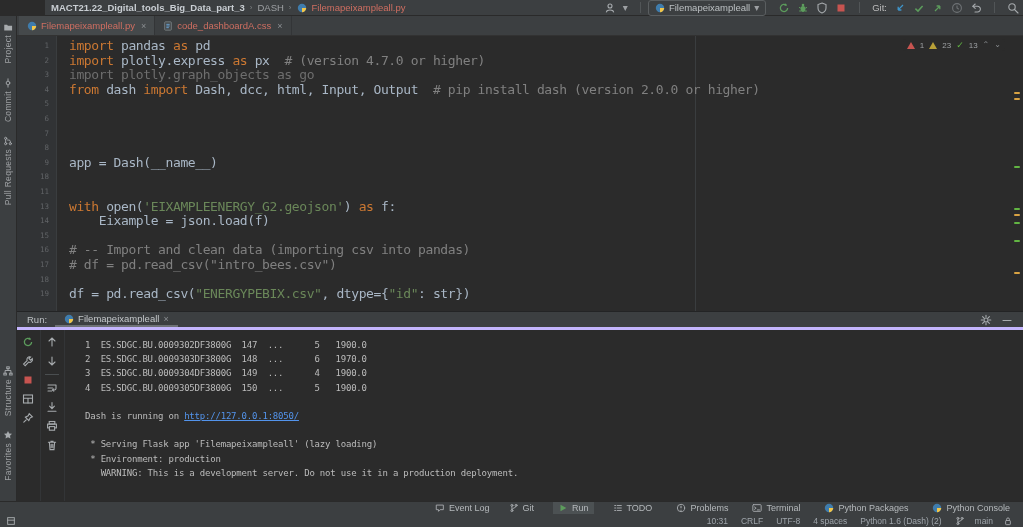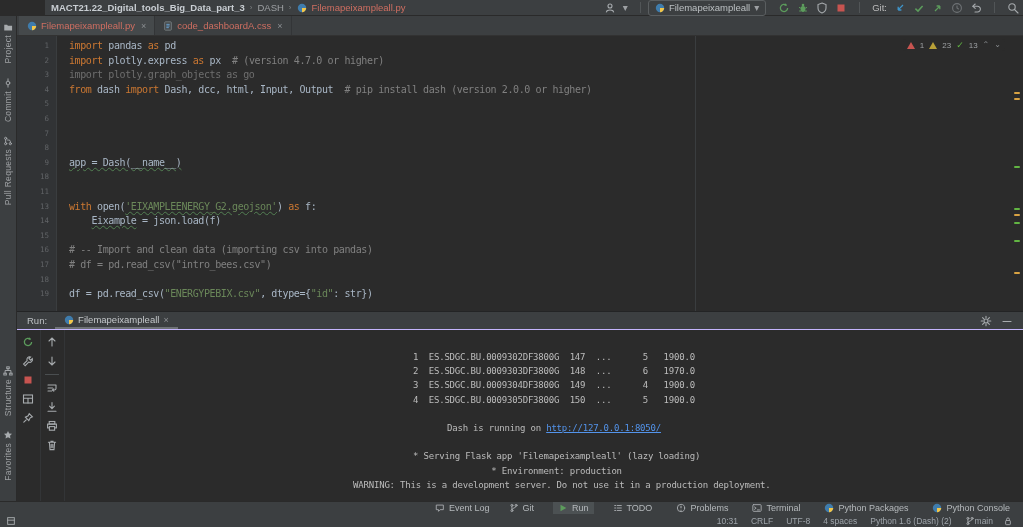--- a/index.html
+++ b/index.html
@@ -38,64 +38,64 @@
   .etab.active { background:#45494b; border-bottom:2px solid #74787; }
   .etab .close { color:#8a8e91; font-size:9px; margin-left:2px; }
 
   
   #editor { position:relative; height:275px; background:#2b2b2b; overflow:hidden; }
   #gutter-bg { position:absolute; left:0; top:0; bottom:0; width:40px; background:#313335; border-right:1px solid #3a3d3f; }
   #margin-guide { position:absolute; left:678px; top:0; bottom:0; width:1px; background:#3a3d3f; }
   #code-rows { position:absolute; left:0; top:3px; right:14px; }
   .cl { display:flex; height:14.6px; line-height:14.6px; white-space:pre; }
   .cl .ln { width:40px; flex:0 0 40px; text-align:right; padding-right:8px; color:#606366; font-size:7.5px; font-family:"DejaVu Sans Mono",monospace; }
-  .cl .ct { font-family:"DejaVu Sans Mono",monospace; font-size:10px; letter-spacing:-0.4px; padding-left:12px; }
+  .cl .ct { font-family:"DejaVu Sans Mono",monospace; font-size:13px; letter-spacing:-0.4px; padding-left:12px; }
   .tk-k { color:#cc7832; } .tk-d { color:#a9b7c6; } .tk-c { color:#808080; } .tk-s { color:#6a8759; } .tk-g { color:#6e6e6e; }
-  .sq { text-decoration:underline; text-decoration-style:wavy; text-decoration-color:#538053; text-decoration-thickness:1px;text-align:right; }
+  .sq { text-decoration-style:wavy; text-decoration-color:#538053; text-decoration-thickness:1px;text-align:right; }
   #inspections { position:absolute; top:3px; right:18px; display:flex; align-items:center; gap:5px; font-size:8px; color:#9da0a3; background:rgba(43,43,43,.85); padding:1px 4px; border-radius:3px; }
   .tri { width:0; height:0; border-left:4px solid transparent; border-right:4px solid transparent; border-bottom:7px solid #c75450; display:inline-block; }
   .tri.warn { border-bottom-color:#b8a038; }
   .ok-mark { color:#62b543; font-size:9px; }
   .chev { color:#8a8e91; font-size:8px; line-height:8px; }
   #stripe { position:absolute; right:0; top:0; bottom:0; width:12px; }
   .mark { position:absolute; right:3px; width:6px; height:2px; border-radius:1px; }
 
   
   #context-strip { height:14px; background:#3d4042; border-top:1px solid #323436; font-family:"DejaVu Sans Mono",monospace; font-size:8.5px; color:#bbbfc2; line-height:13px; padding-left:46px; }
 
   
   #runpanel { flex:1; display:flex; flex-direction:column; background:#2b2b2b; border-top:1px solid #232425; }
-  #run-header { height:18px; background:#3c3f41; border-bottom:1px solid #c4b5fd; display:flex; align-items:stretch; font-size:9.5px; }
+  #run-header { height:18px; background:#3c3f41; border-bottom:3px solid #c4b5fd; display:flex; align-items:stretch; font-size:9.5px; }
   #run-header .rlabel { display:flex; align-items:center; padding:0 8px 0 10px; color:#bcc0c3; }
   .rtab { display:flex; align-items:center; gap:4px; padding:0 9px; color:#c3c7ca; border-bottom:2px solid #6e7275; cursor:pointer; }
   .rtab .close { color:#8a8e91; font-size:9px; }
   #run-header .spacer { flex:1; }
   #run-header .hicons { display:flex; align-items:center; gap:9px; padding-right:10px; }
   #run-body { flex:1; display:flex; min-height:0; }
   #run-toolbar { width:48px; flex:0 0 48px; display:flex; border-right:1px solid #333537; }
   .rt-col { width:24px; display:flex; flex-direction:column; align-items:center; padding-top:6px; gap:7px; }
   .rt-col:first-child { border-right:1px solid #333537; }
   .rt-sep { width:14px; height:1px; background:#4a4e50; }
-  #console { flex:1; padding:20px 0 0 20px; overflow:hidden;text-align:center; }
+  #console { flex:1; padding:8px 0 0 20px; overflow:hidden; }
   .con-line { font-family:"DejaVu Sans Mono",monospace; font-size:9px; letter-spacing:-0.2px; height:14.2px; line-height:14.2px; white-space:pre; }
   .tk-o { color:#bcbcbc; }
   .tk-a { color:#5394ec; text-decoration:underline; cursor:pointer; }
 
   
   #bottombar { position:absolute; left:0; top:501px; width:1023px; height:13px; background:#3c3f41; border-top:1px solid #2a2a2a; display:flex; align-items:center; padding:0 8px 0 26px; gap:14px; font-size:9px; color:#b4b8bb; }
   .bb-item { display:flex; align-items:center; gap:4px; cursor:pointer; padding:0 5px; height:13px; }
   .bb-item.active { background:#4c5153; }
   #bottombar .spacer { flex:1; }
   .eventlog { display:flex; align-items:center; gap:4px; cursor:pointer; }
 
   
   #statusbar { position:absolute; left:0; top:514px; width:1023px; height:13px; background:#3c3f41; display:flex; align-items:center; font-size:8.5px; color:#9fa5ab; padding:0 10px 0 6px; }
   #statusbar .spacer { flex:1; }
   .st-seg { margin-left:13px; cursor:pointer; white-space:nowrap; }
-  .st-branch { display:flex; align-items:center; gap:0; margin-left:13px; cursor:pointer;text-align:right; }
+  .st-branch { display:flex; align-items:center; gap:10px; margin-left:13px; cursor:pointer;text-align:right; }
 </style>
 </head>
 <body>
 
 <div id="titlebar">
   <div class="crumbs">
     <span class="crumb-project">MACT21.22_Digital_tools_Big_Data_part_3</span>
     <span class="crumb-sep">›</span>
     <span class="crumb-mid">DASH</span>
     <span class="crumb-sep">›</span>

